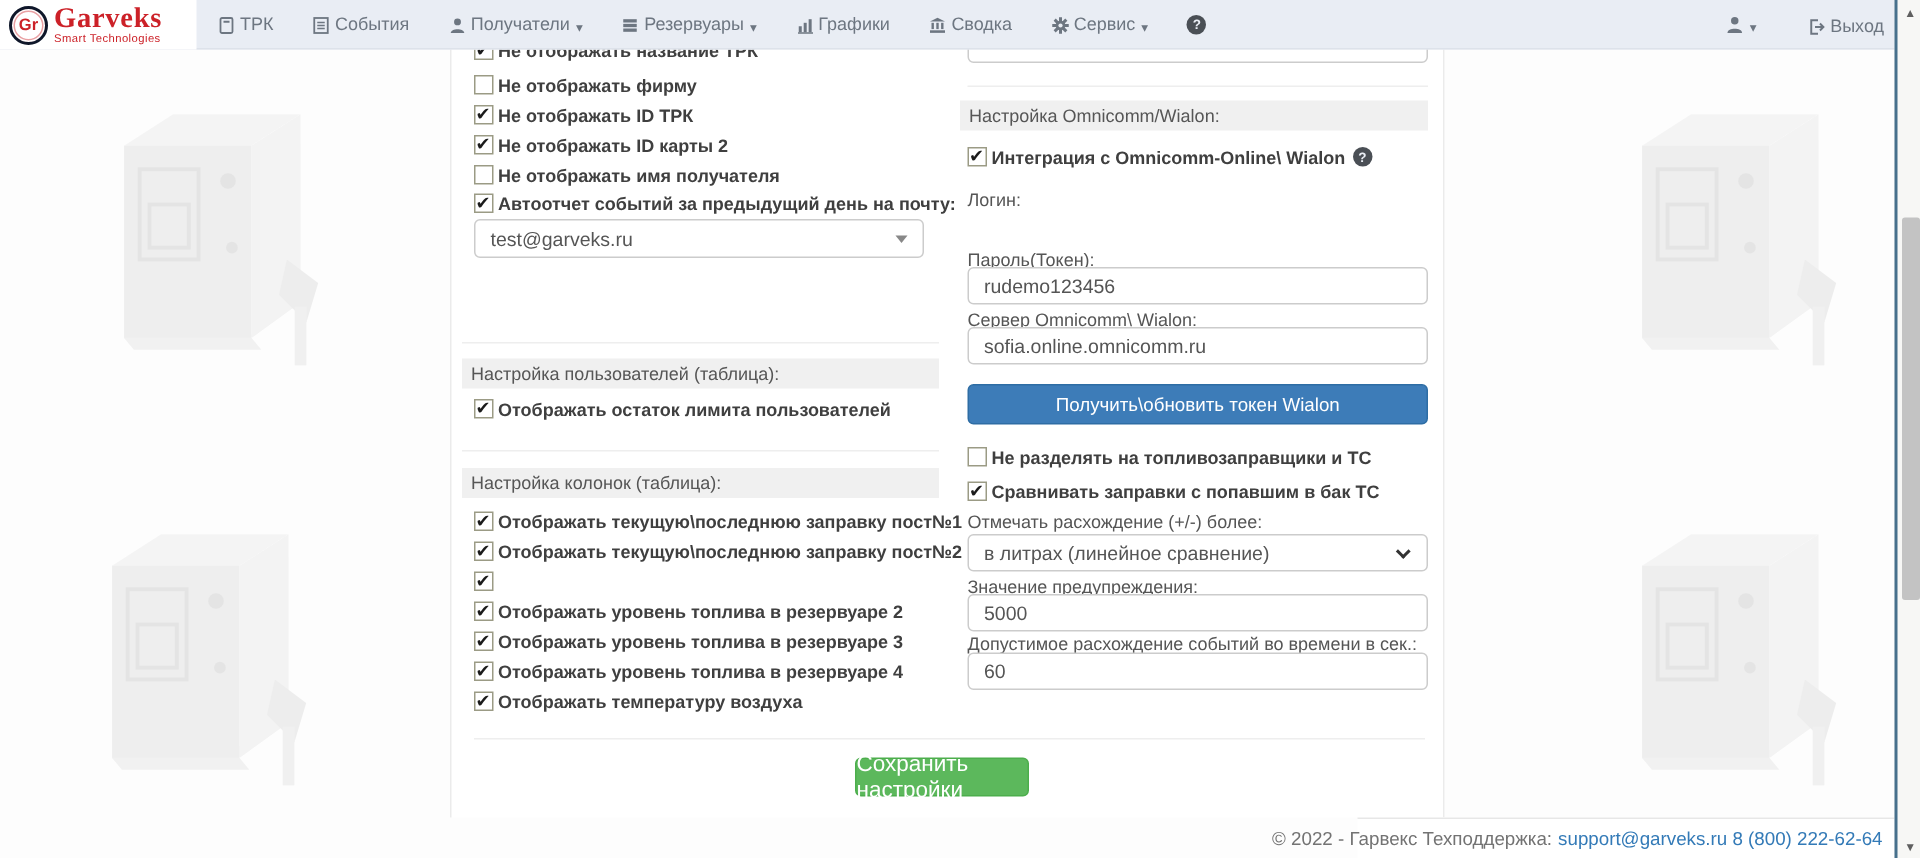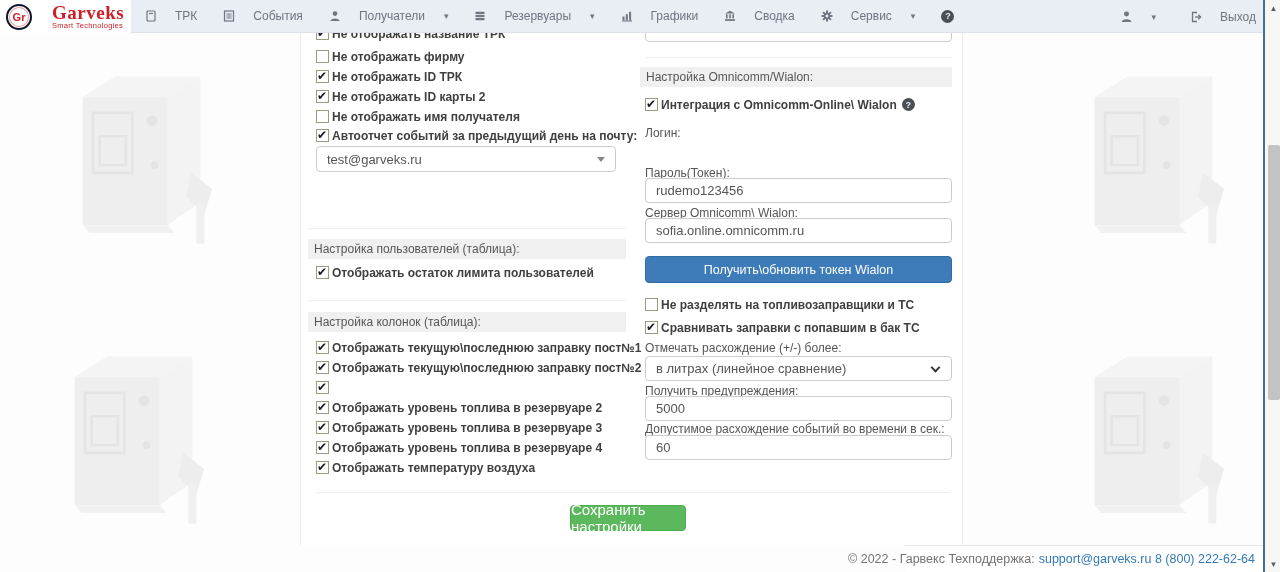--- a/index.html
+++ b/index.html
@@ -10,25 +10,25 @@
   .wm { position:absolute; opacity:.9; }
 
   
   .navbar { position:absolute; left:0; top:0; width:1280px; height:33px;
     background:#e9edf4; border-bottom:1px solid #dde2ea; z-index:20; display:flex; align-items:center; }
   .logo-box { position:absolute; left:0; top:0; width:131px; height:33px; background:#fff;
     display:flex; align-items:center; padding-left:6px; }
   .logo-circle { width:26px; height:26px; border:2px solid #0f172a; border-radius:50%;
     color:#cc2128; font-weight:bold; font-size:11px; display:flex; align-items:center; justify-content:center;
     box-shadow:0 0 0 1px #fff inset, 0 0 0 2px #e9a0a3 inset; }
-  .logo-text { margin-left:20px; line-height:1; }
+  .logo-text { margin-left:4px; line-height:1; }
   .logo-name { font-family:"Liberation Serif", serif; font-weight:bold; color:#cc2128; font-size:19px; letter-spacing:.5px; }
   .logo-tag { color:#cc2128; font-size:7.5px; font-weight:normal; letter-spacing:.3px; }
   .nav-items { display:flex; align-items:center; margin-left:145px; gap:26px; }
-  .nav-item { display:flex; align-items:center; gap:18px; color:#6d7681; font-size:12px; cursor:pointer; white-space:nowrap; }
+  .nav-item { display:flex; align-items:flex-end; gap:3px; color:#6d7681; font-size:12px; cursor:pointer; white-space:nowrap; }
   .nav-item svg { display:block; }
   .caret { font-size:9px; color:#6d7681; margin-left:1px; }
   .nav-right { position:absolute; right:24px; top:0; height:33px; display:flex; align-items:center; gap:34px; }
   .help-circle { width:13px; height:13px; border-radius:50%; background:#4a4f55; color:#e9edf4;
     font-size:9px; font-weight:bold; display:inline-flex; align-items:center; justify-content:center; }
 
   
   .card { position:absolute; left:300px; top:33px; width:663px; height:512px; background:#fff;
     border-left:1px solid #ebebeb; border-right:1px solid #ebebeb; }
 
@@ -212,21 +212,21 @@
     <span class="cb checked"></span>
     <span class="cb-label">Сравнивать заправки с попавшим в бак ТС</span>
   </label>
 
   <div class="field-label" style="left:645px;top:341px">Отмечать расхождение (+/-) более:</div>
   <div class="tb" style="left:645px;top:356px;width:307px;height:25px">
     <span>в литрах (линейное сравнение)</span>
     <span class="select-chevron"></span>
   </div>
 
-  <div class="field-label" style="left:645px;top:384px">Получить предупреждения:</div>
+  <div class="field-label" style="left:645px;top:384px">Значение предупреждения:</div>
   <div class="tb" style="left:645px;top:396px;width:307px;height:25px">
     <span>5000</span>
   </div>
 
   <div class="field-label" style="left:645px;top:422px">Допустимое расхождение событий во времени в сек.:</div>
   <div class="tb" style="left:645px;top:435px;width:307px;height:25px">
     <span>60</span>
   </div>
 
   <div class="hr" style="left:316px;top:492px;width:634px"></div>

